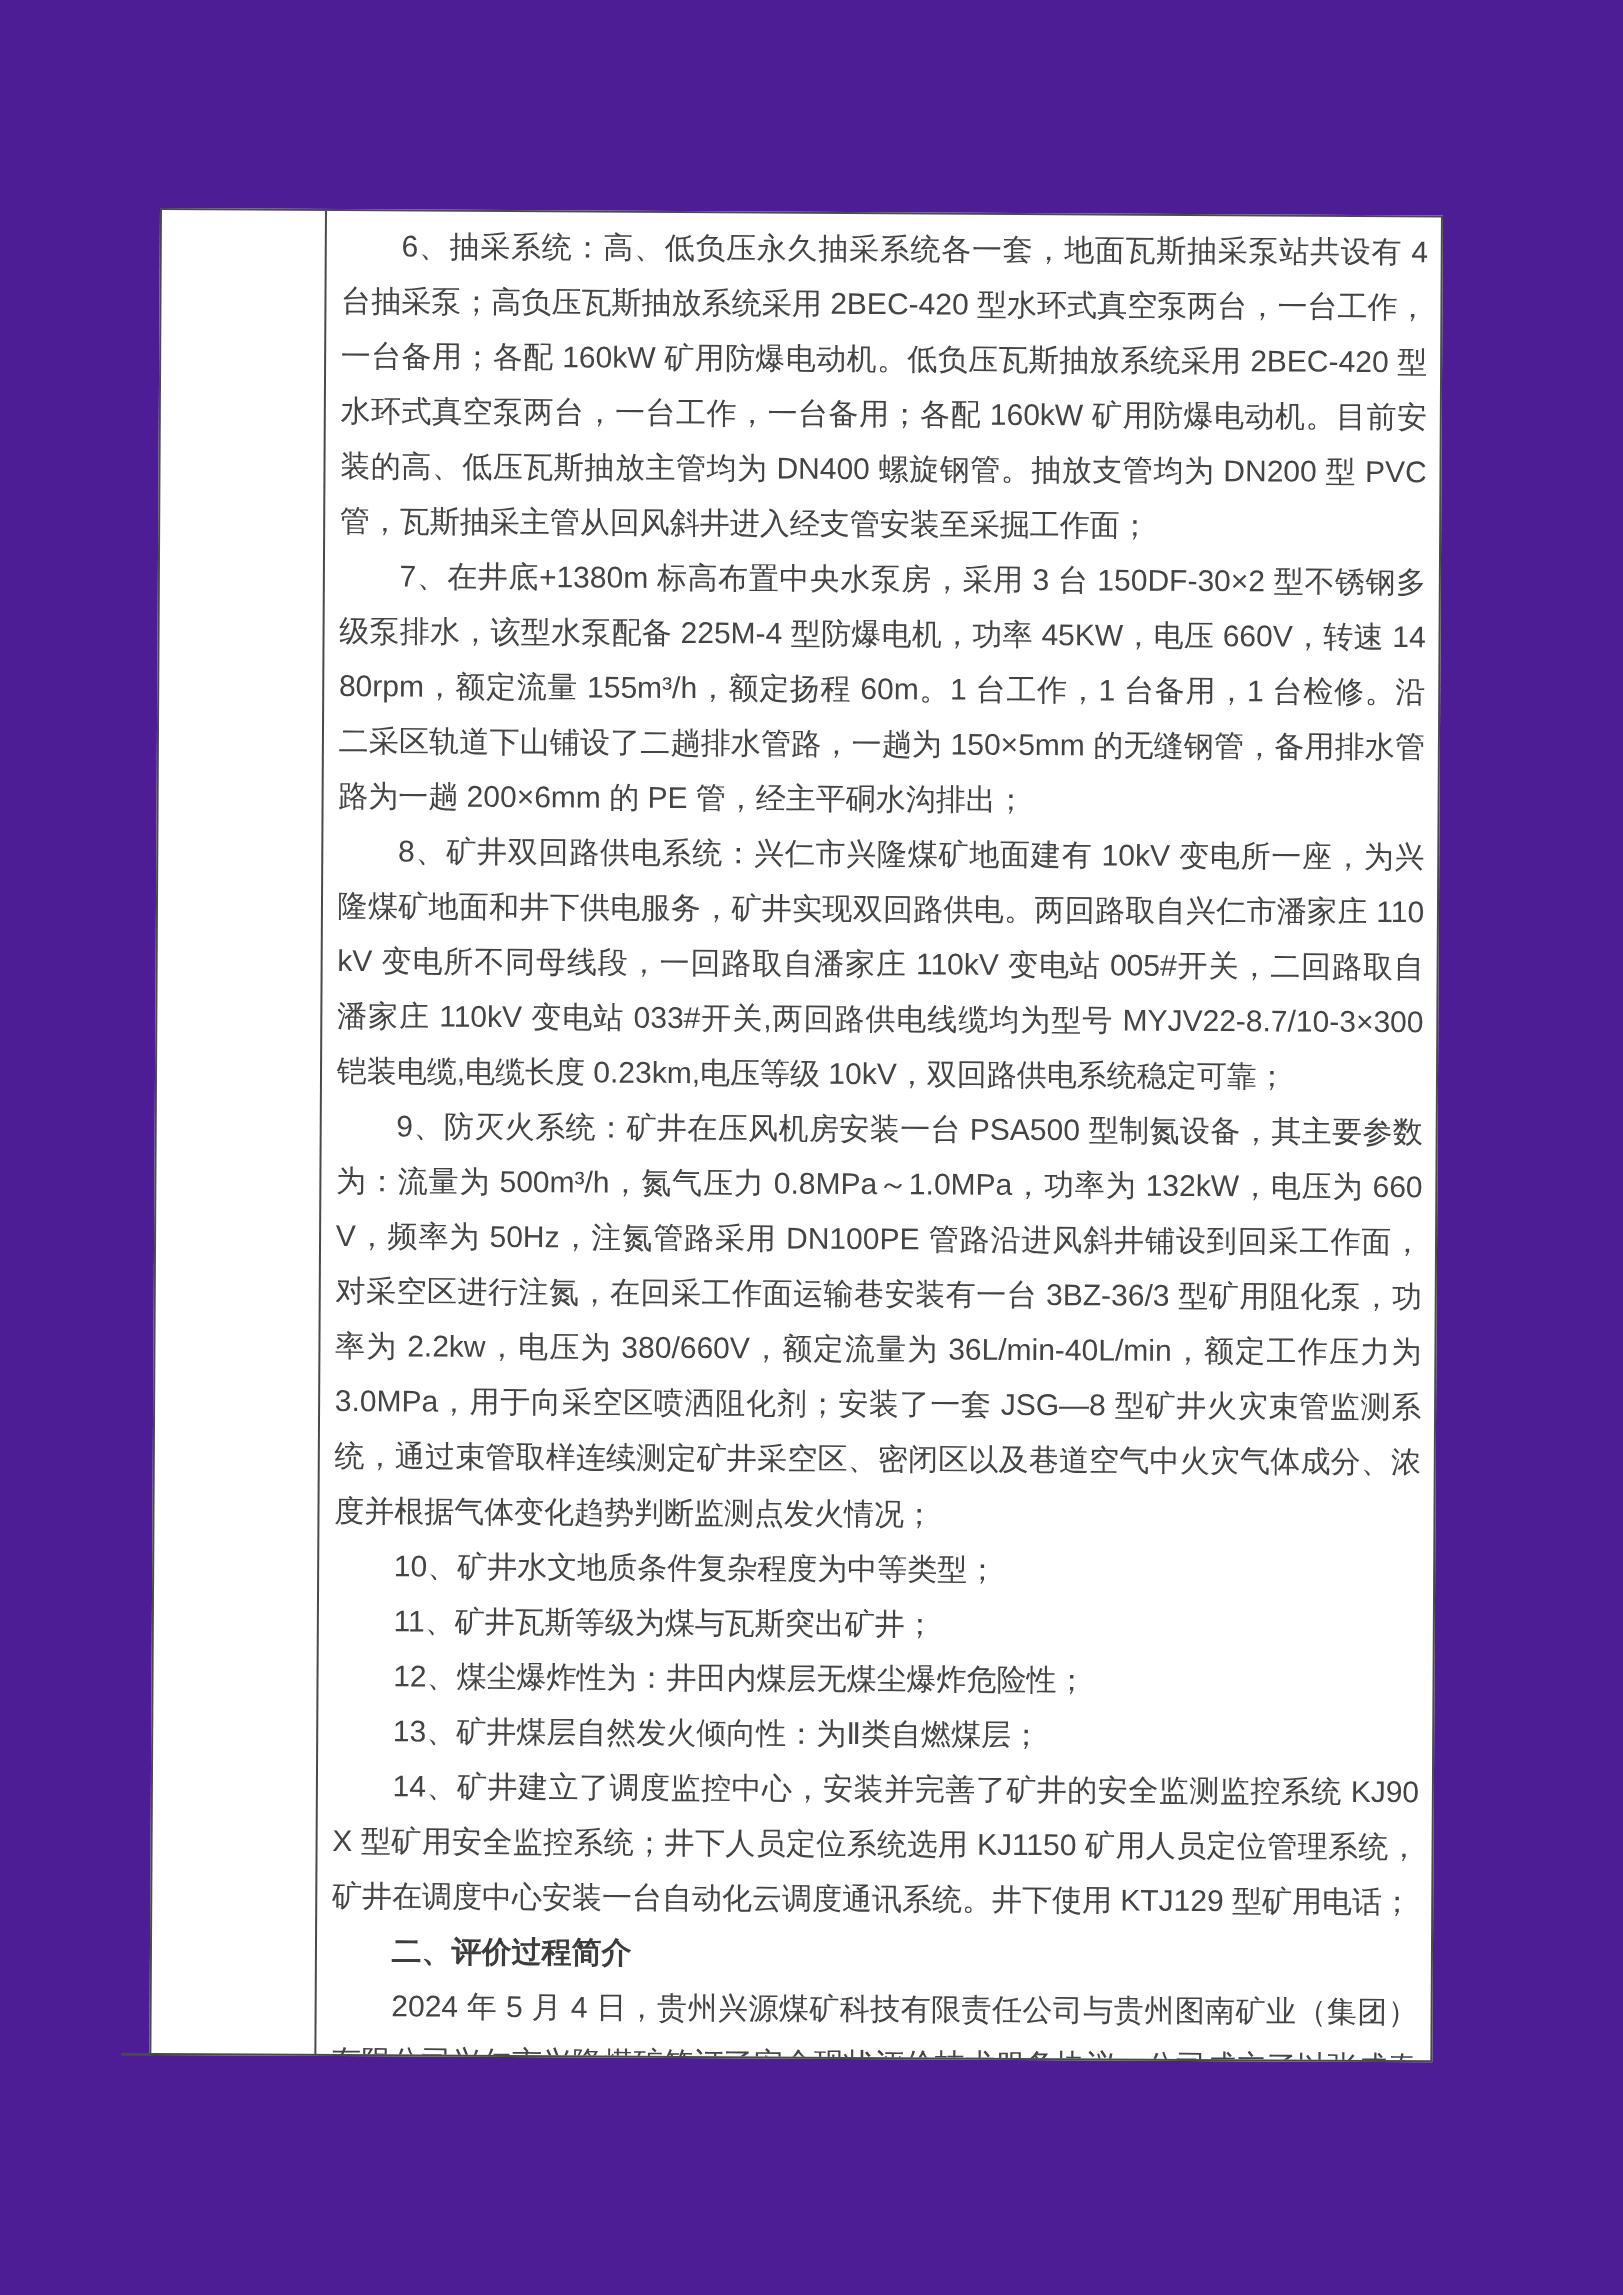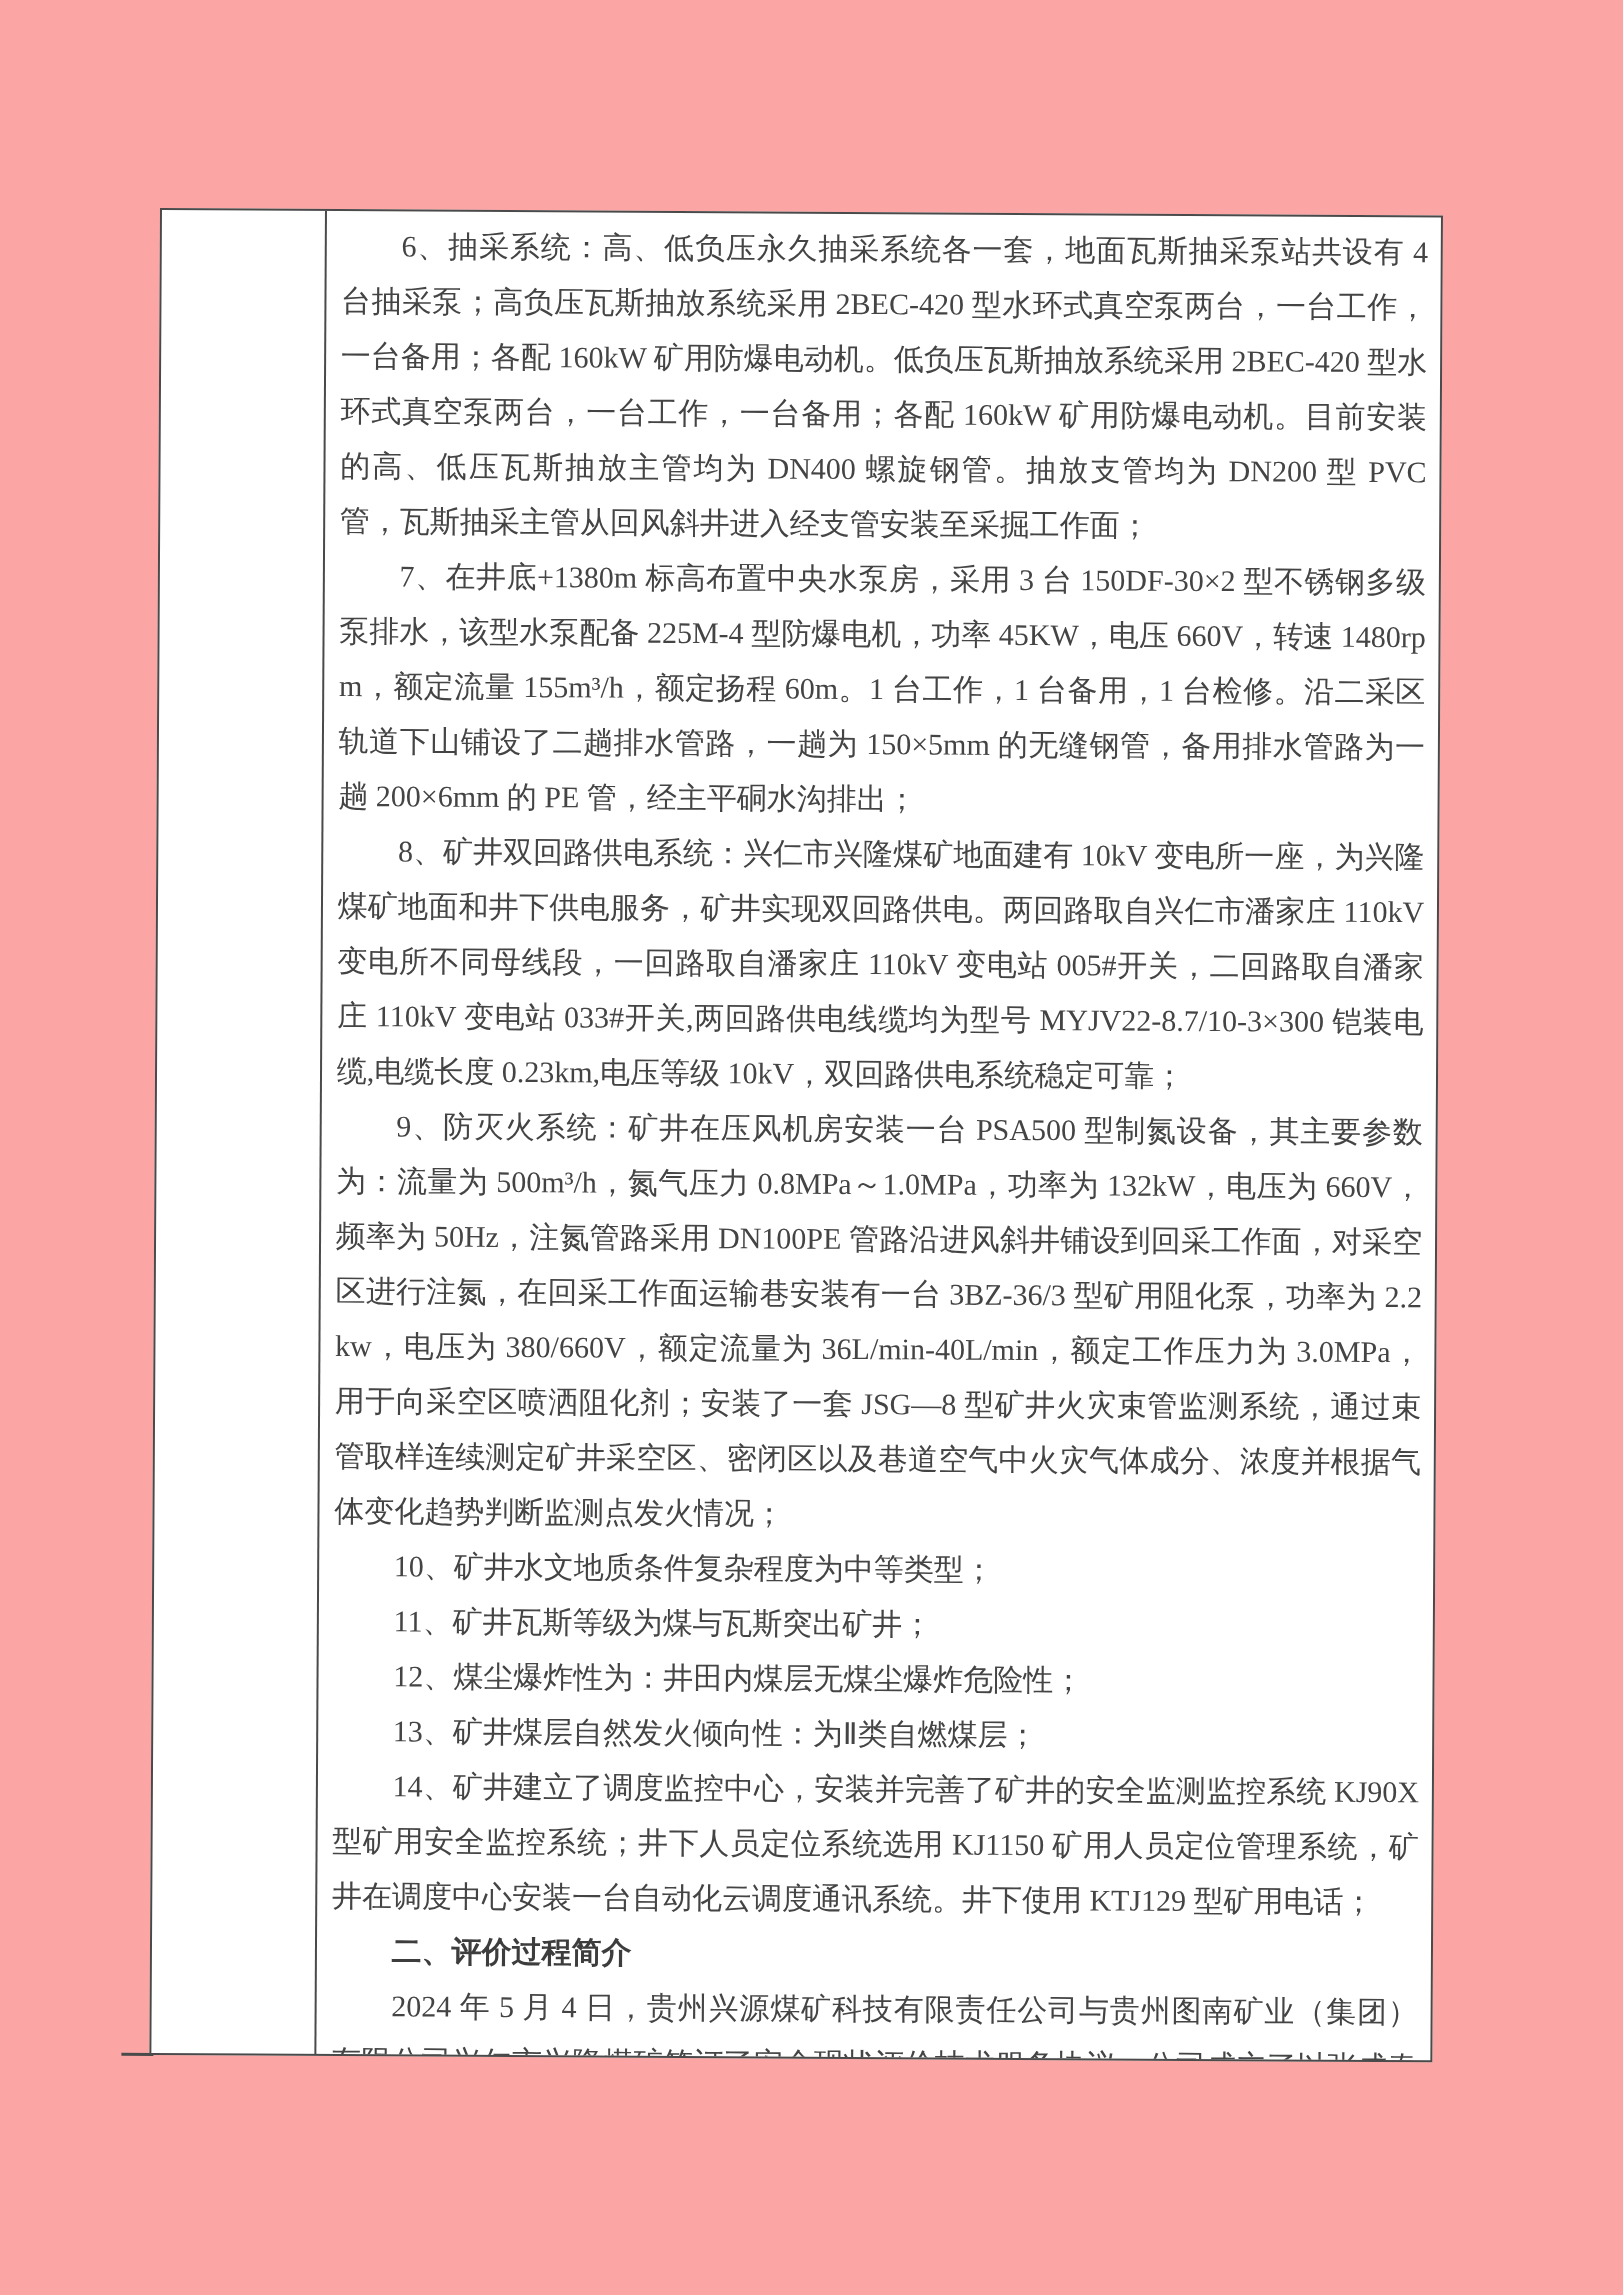--- a/index.html
+++ b/index.html
@@ -4,23 +4,23 @@
 <style>
   html, body {
     margin: 0;
     padding: 0;
     background: #ffffff;
   }
   .page {
     position: relative;
     width: 1623px;
     height: 2295px;
-    background: #fca5a5;
+    background: #4c1d95;
     overflow: hidden;
-    font-family: Liberation Serif, serif;
+    font-family: Liberation Sans, sans-serif;
   }
   .table-wrap {
     position: absolute;
     left: 160px;
     top: 208px;
     width: 1283px;
     height: 1847px;
     box-sizing: border-box;
     border-top: 2.9px solid #4a4a4a;
     border-bottom: 2.9px solid #4a4a4a;

